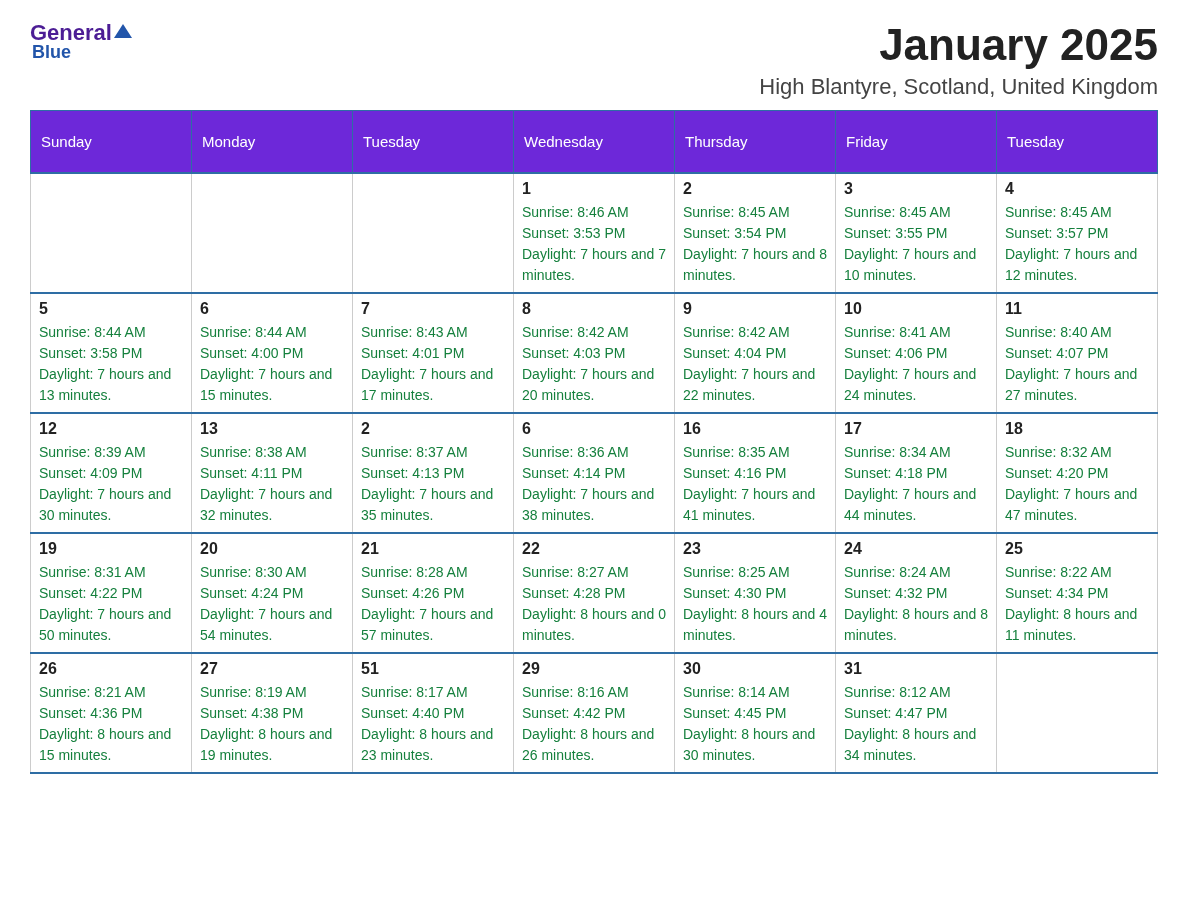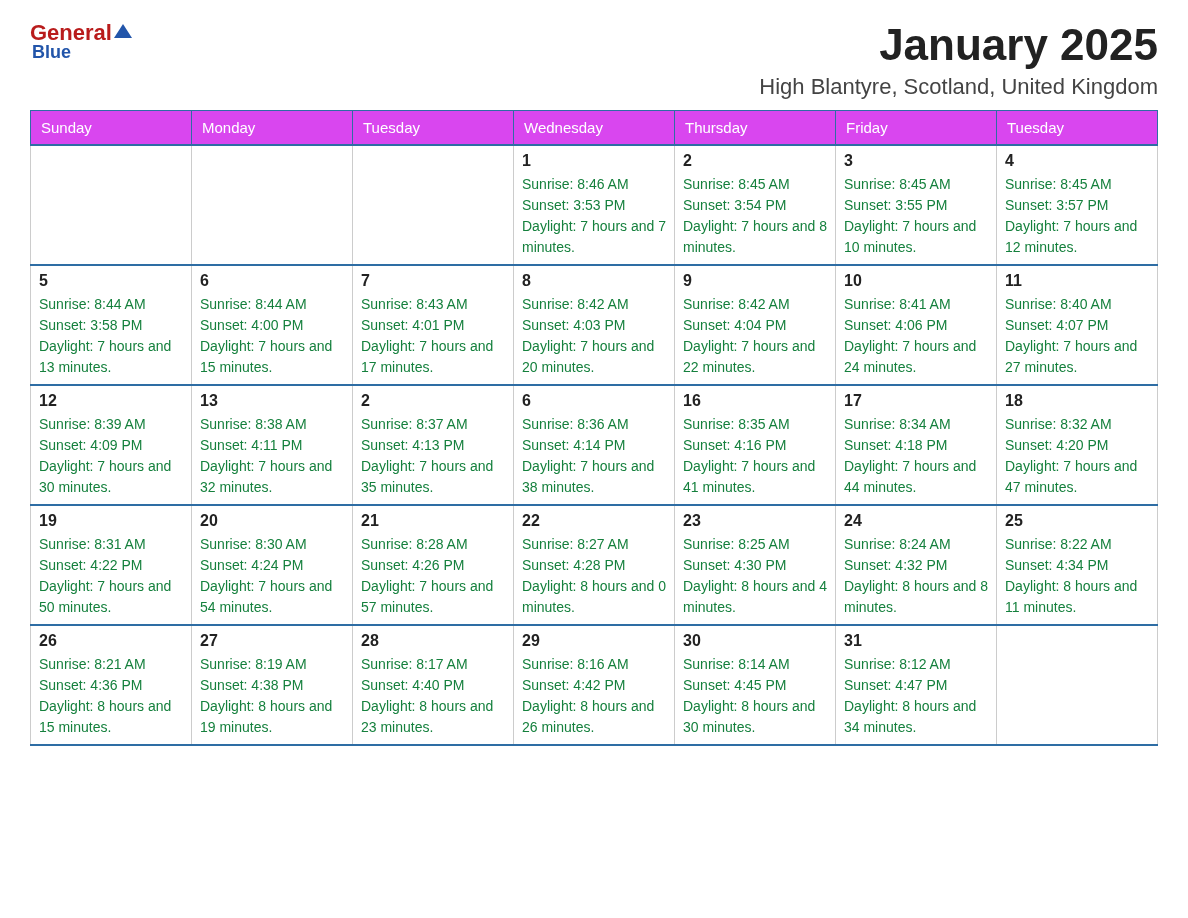--- a/index.html
+++ b/index.html
@@ -17,21 +17,21 @@
       margin-bottom: 10px;
     }
     .logo {
       display: flex;
       align-items: center;
       gap: 4px;
     }
     .logo-text-general {
       font-size: 22px;
       font-weight: bold;
-      color: #b91c1c;
+      color: #4c1d95;
     }
     .logo-text-blue {
       font-size: 18px;
       font-weight: bold;
       color: #2255aa;
     }
     .title-area {
       text-align: right;
     }
     .calendar-title {
@@ -43,25 +43,25 @@
       font-size: 22px;
       color: #444;
       margin-top: 4px;
     }
     .calendar-table {
       width: 100%;
       border-collapse: collapse;
       margin-top: 8px;
     }
     .calendar-table th {
-      background-color: #d946ef;
+      background-color: #6d28d9;
       color: #fff;
       font-size: 15px;
       font-weight: normal;
-      padding: 8px 10px;
+      padding: 22px 10px;
       text-align: left;
       border: 1px solid #2e6da4;
     }
     .calendar-table td {
       border: 1px solid #ccc;
       vertical-align: top;
       padding: 6px 8px;
       width: 14.28%;
       min-height: 100px;
     }
@@ -235,21 +235,21 @@
       <tr>
         <td>
           <div class="day-number">26</div>
           <div class="day-info">Sunrise: 8:21 AM<br>Sunset: 4:36 PM<br>Daylight: 8 hours and 15 minutes.</div>
         </td>
         <td>
           <div class="day-number">27</div>
           <div class="day-info">Sunrise: 8:19 AM<br>Sunset: 4:38 PM<br>Daylight: 8 hours and 19 minutes.</div>
         </td>
         <td>
-          <div class="day-number">28</div>
+          <div class="day-number">51</div>
           <div class="day-info">Sunrise: 8:17 AM<br>Sunset: 4:40 PM<br>Daylight: 8 hours and 23 minutes.</div>
         </td>
         <td>
           <div class="day-number">29</div>
           <div class="day-info">Sunrise: 8:16 AM<br>Sunset: 4:42 PM<br>Daylight: 8 hours and 26 minutes.</div>
         </td>
         <td>
           <div class="day-number">30</div>
           <div class="day-info">Sunrise: 8:14 AM<br>Sunset: 4:45 PM<br>Daylight: 8 hours and 30 minutes.</div>
         </td>

